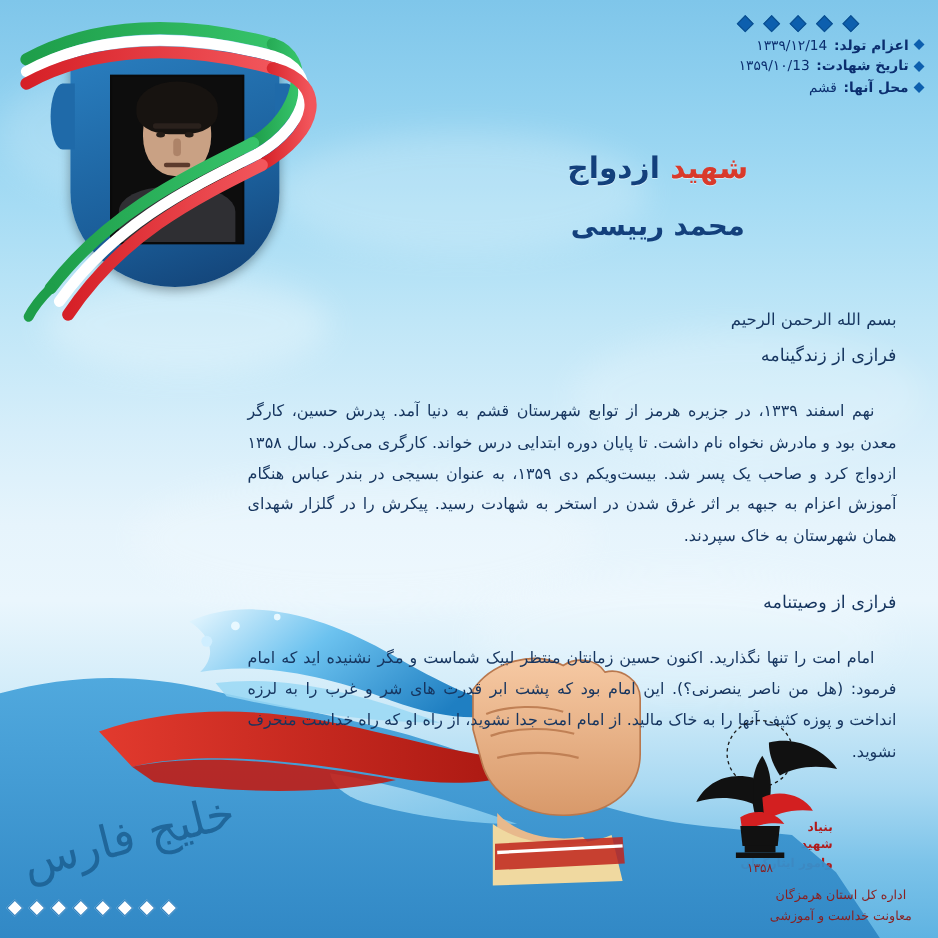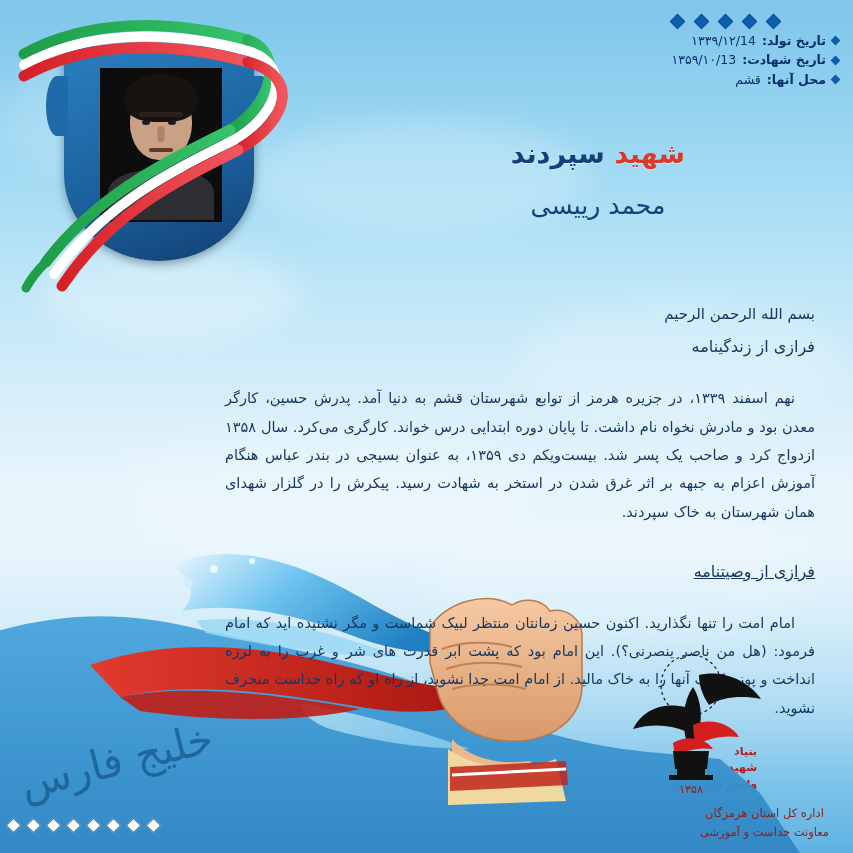--- a/index.html
+++ b/index.html
@@ -226,28 +226,28 @@
     color: #c0392b;
     letter-spacing: 0;
     line-height: 1.4;
     text-shadow: 0 1px 0 rgba(255,255,255,.5);
   }
   .title-shahid .word-red { color: #d93a2b; }
   .title-name {
     margin-top: 18px;
     font-size: 25px;
     color: #13407c;
-    font-weight: normal;
+    font-weight: bold;
   }
 
   
   .text-col {
     position: absolute;
     right: 38px;
-    top: 300px;
+    top: 276px;
     width: 590px;
     direction: rtl;
     text-align: justify;
     color: #16355f;
     font-size: 14.5px;
     line-height: 1.95;
     z-index: 6;
   }
   .besm {
     font-size: 15px;
@@ -260,21 +260,20 @@
     margin: 2px 0 22px 0;
   }
   .para {
     margin: 0 0 10px 0;
     text-indent: 20px;
   }
   .sec-head2 {
     font-size: 16px;
     color: #16355f;
     margin: 30px 0 22px 0;
-    text-decoration: underline;
   }
 
   
   .map-layer { position: absolute; left: 0; bottom: 0; width: 853px; height: 300px; z-index: 2;}
   .fist-layer { position: absolute; left: 0; bottom: 0; width: 853px; height: 300px; z-index: 4;}
 
   
   .logo-block {
     position: absolute;
     right: 82px;
@@ -341,21 +340,21 @@
   <div class="info-block">
     <div class="diamond-row">
       <span class="diamond"></span>
       <span class="diamond"></span>
       <span class="diamond"></span>
       <span class="diamond"></span>
       <span class="diamond"></span>
     </div>
     <div class="info-line">
       <span class="bullet-dia"></span>
-      <span class="info-label">تاریخ تولد:</span>
+      <span class="info-label">اعزام تولد:</span>
       <span class="info-value">۱۳۳۹/۱۲/14</span>
     </div>
     <div class="info-line">
       <span class="bullet-dia"></span>
       <span class="info-label">تاریخ شهادت:</span>
       <span class="info-value">۱۳۵۹/۱۰/13</span>
     </div>
     <div class="info-line">
       <span class="bullet-dia"></span>
       <span class="info-label">محل آنها:</span>
@@ -398,21 +397,21 @@
 
       <path d="M214,118 C150,150 82,182 30,250" stroke="url(#gG)" stroke-width="11" fill="none" stroke-linecap="round"></path>
       <path d="M218,128 C154,160 88,192 38,262" stroke="#ffffff" stroke-width="10" fill="none" stroke-linecap="round"></path>
       <path d="M222,138 C158,170 94,202 46,274" stroke="url(#gR)" stroke-width="11" fill="none" stroke-linecap="round"></path>
 
       <path d="M30,250 C20,260 14,268 10,276" stroke="#1e9e4a" stroke-width="9" fill="none" stroke-linecap="round"></path>
     </svg>
   </div>
 
   <div class="title-block">
-    <div class="title-shahid"><span class="word-red">شهید</span><span style="color:#13407c"> سپردند</span></div>
+    <div class="title-shahid"><span class="word-red">شهید</span><span style="color:#13407c"> ازدواج</span></div>
     <div class="title-name">محمد رییسی</div>
   </div>
 
   <div class="text-col">
     <div class="besm">بسم الله الرحمن الرحیم</div>
     <div class="sec-head">فرازی از زندگینامه</div>
     <p class="para">نهم اسفند ۱۳۳۹، در جزیره هرمز از توابع شهرستان قشم به دنیا آمد. پدرش حسین، کارگر معدن بود و مادرش نخواه نام داشت. تا پایان دوره ابتدایی درس خواند. کارگری می‌کرد. سال ۱۳۵۸ ازدواج کرد و صاحب یک پسر شد. بیست‌ویکم دی ۱۳۵۹، به عنوان بسیجی در بندر عباس هنگام آموزش اعزام به جبهه بر اثر غرق شدن در استخر به شهادت رسید. پیکرش را در گلزار شهدای همان شهرستان به خاک سپردند.</p>
     <div class="sec-head2">فرازی از وصیتنامه</div>
     <p class="para">امام امت را تنها نگذارید. اکنون حسین زمانتان منتظر لبیک شماست و مگر نشنیده اید که امام فرمود: (هل من ناصر ینصرنی؟). این امام بود که پشت ابر قدرت های شر و غرب را به لرزه انداخت و پوزه کثیف آنها را به خاک مالید. از امام امت جدا نشوید، از راه او که راه خداست منحرف نشوید.</p>
   </div>

